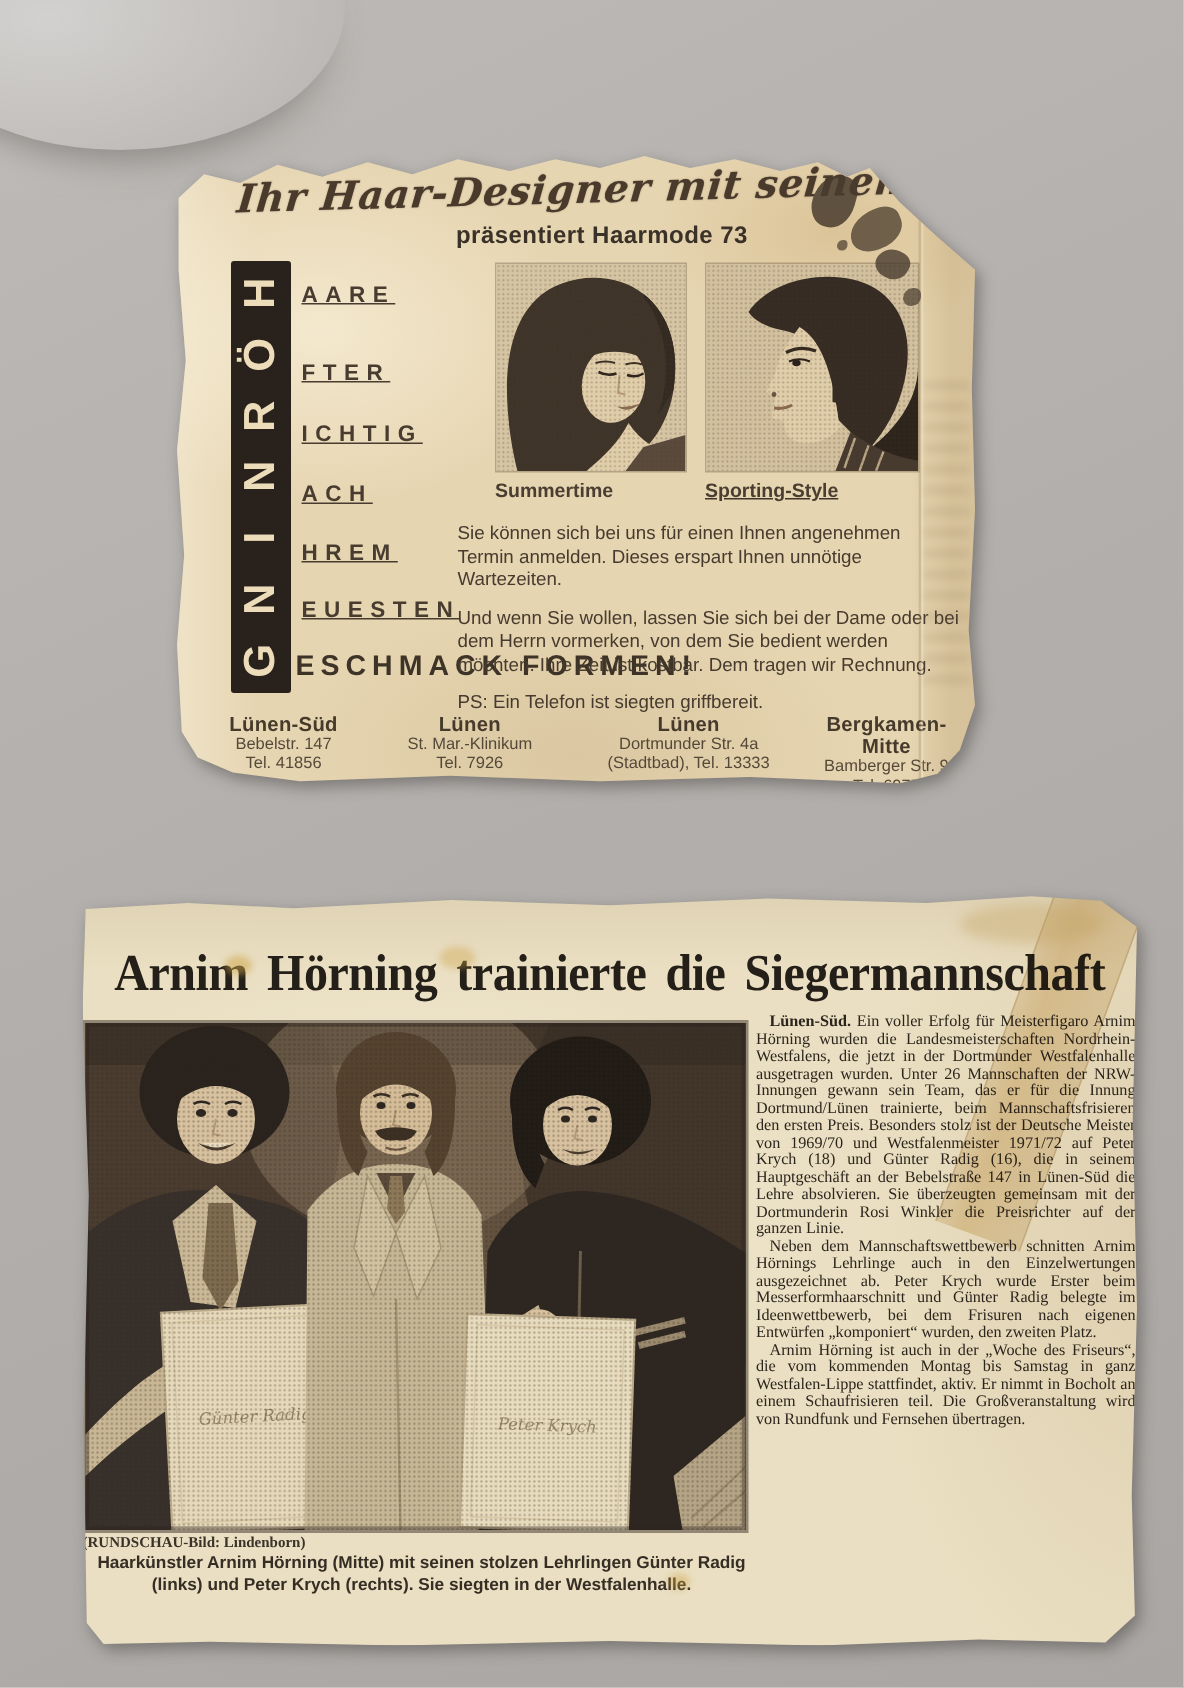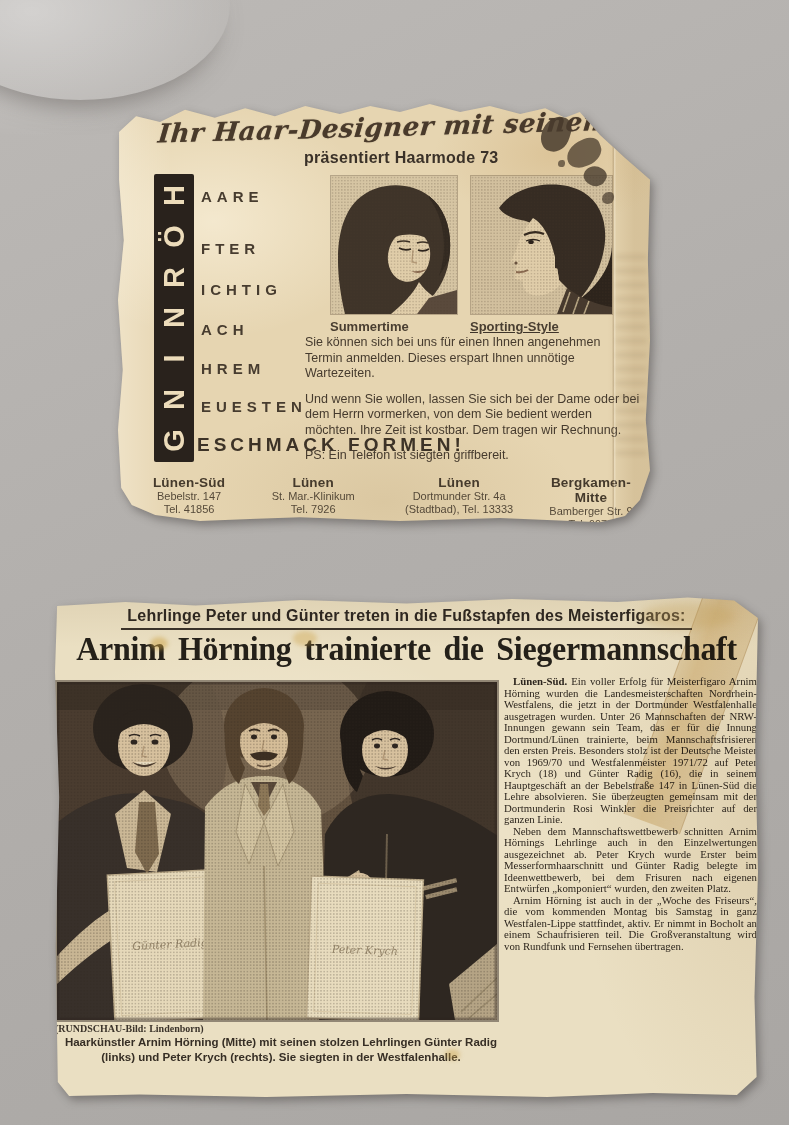--- a/index.html
+++ b/index.html
@@ -29,29 +29,29 @@
       font:700 italic 26px "DejaVu Serif",serif;color:#493a2b;letter-spacing:.5px;
       transform:rotate(-1.6deg) skewX(-7deg);text-shadow:0 0 1px rgba(73,58,43,.55);}
   .ad-presents{position:absolute;left:186px;top:45px;
       font:700 16px "Liberation Sans",sans-serif;color:#3a3128;letter-spacing:.3px;}
   .brand-bar{position:absolute;left:36px;top:70px;width:40px;height:288px;
       background:#29221c;border-radius:2px;display:flex;flex-direction:column;
       justify-content:space-between;align-items:center;padding:7px 0;box-sizing:border-box;}
   .brand-letter{display:block;transform:rotate(-90deg);
       font:700 29px "Liberation Sans",sans-serif;color:#ecdcba;line-height:1;}
   .acro{position:absolute;left:83px;font:600 15px "Liberation Sans",sans-serif;
-      letter-spacing:5px;color:#473c2f;white-space:nowrap;}
+      letter-spacing:5px;color:#473c2f;white-space:nowrap;text-decoration:underline;}
   .acro-final{position:absolute;left:79px;top:330px;
       font:700 19px "Liberation Sans",sans-serif;letter-spacing:4px;color:#3d3327;white-space:nowrap;}
   .ad-figure{position:absolute;margin:0;top:71px;}
   .fig-left{left:212px;width:136px;}
   .fig-right{left:352px;width:141px;text-decoration:underline;}
   .ad-figure svg{display:block;border:1px solid rgba(90,72,52,.35);}
   .photo-label{font:600 13px "Liberation Sans",sans-serif;color:#493e31;margin-top:4px;}
-  .ad-copy{position:absolute;left:187px;top:231px;width:336px;
+  .ad-copy{position:absolute;left:187px;top:244px;width:336px;
       font:500 12.5px/15.5px "Liberation Sans",sans-serif;color:#463b2e;}
   .ad-copy p{margin:0 0 10px 0;}
   .ad-locations{position:absolute;left:16px;top:371px;width:512px;display:flex;}
   .loc{box-sizing:border-box;text-align:center;color:#453a2c;}
   .loc:nth-child(1){width:21.5%;} .loc:nth-child(2){width:27%;}
   .loc:nth-child(3){width:30%;}  .loc:nth-child(4){width:21.5%;}
   .loc-city{font:700 13.5px "Liberation Sans",sans-serif;letter-spacing:.2px;}
   .loc-line{font:500 11px/13px "Liberation Sans",sans-serif;opacity:.9;}
   .crease{position:absolute;left:494px;top:0;width:4px;height:100%;
       background:linear-gradient(90deg,transparent,rgba(122,95,58,.28),rgba(255,248,230,.4),transparent);}
@@ -206,23 +206,20 @@
       <i class="smudge" style="left:424px;top:12px;width:28px;height:36px;opacity:.85;transform:rotate(16deg)"></i>
       <i class="smudge" style="left:448px;top:36px;width:36px;height:26px;opacity:.75;transform:rotate(-22deg)"></i>
       <i class="smudge" style="left:466px;top:62px;width:22px;height:20px;opacity:.8;transform:rotate(32deg)"></i>
       <i class="smudge" style="left:484px;top:88px;width:12px;height:12px;opacity:.7"></i>
       <i class="smudge" style="left:440px;top:56px;width:7px;height:7px;opacity:.7"></i>
     </article>
   </div>
 
   <div class="clip-wrap bottom-wrap">
     <article class="clipping news">
-      <div class="kicker-row">
-        <span class="kicker">Lehrlinge Peter und Günter treten in die Fußstapfen des Meisterfigaros:</span>
-      </div>
       <h1 class="headline">Arnim Hörning trainierte die Siegermannschaft</h1>
 
       <div class="photo-box">
         <svg viewBox="0 0 440 338" width="440" height="338">
           <defs>
               <pattern id="ht3" width="3.2" height="3.2" patternUnits="userSpaceOnUse">
             <circle cx="1.6" cy="1.6" r=".75" fill="#2f261e"></circle>
               </pattern>
             </defs>
           <rect width="440" height="338" fill="#63523f"></rect>

